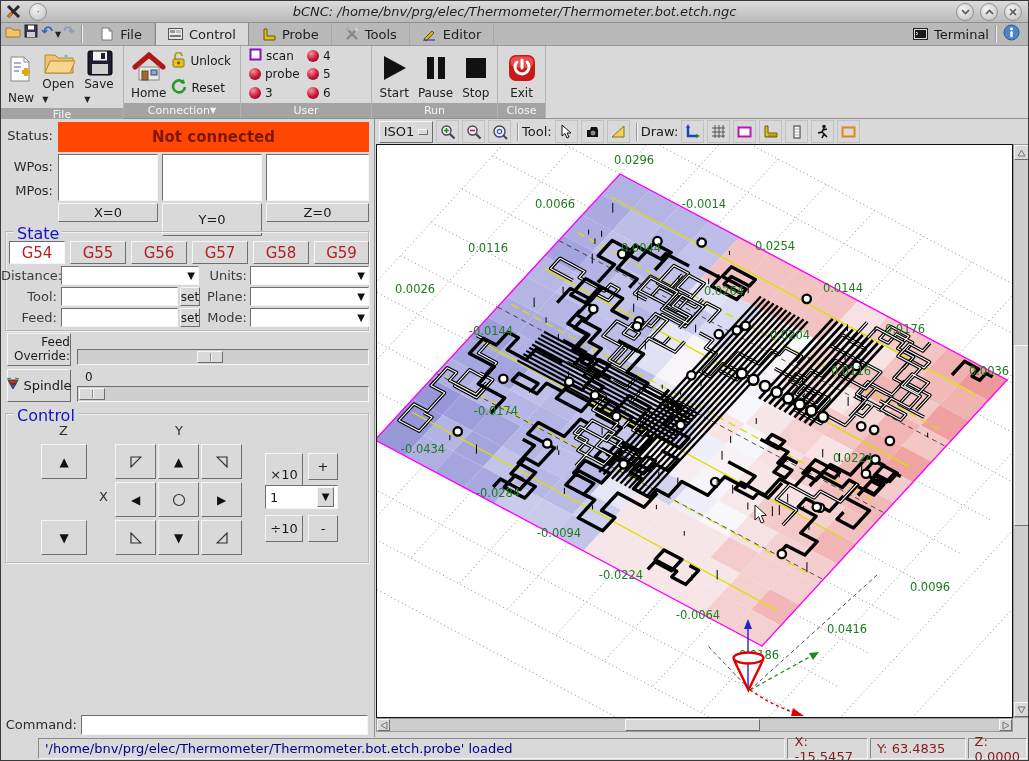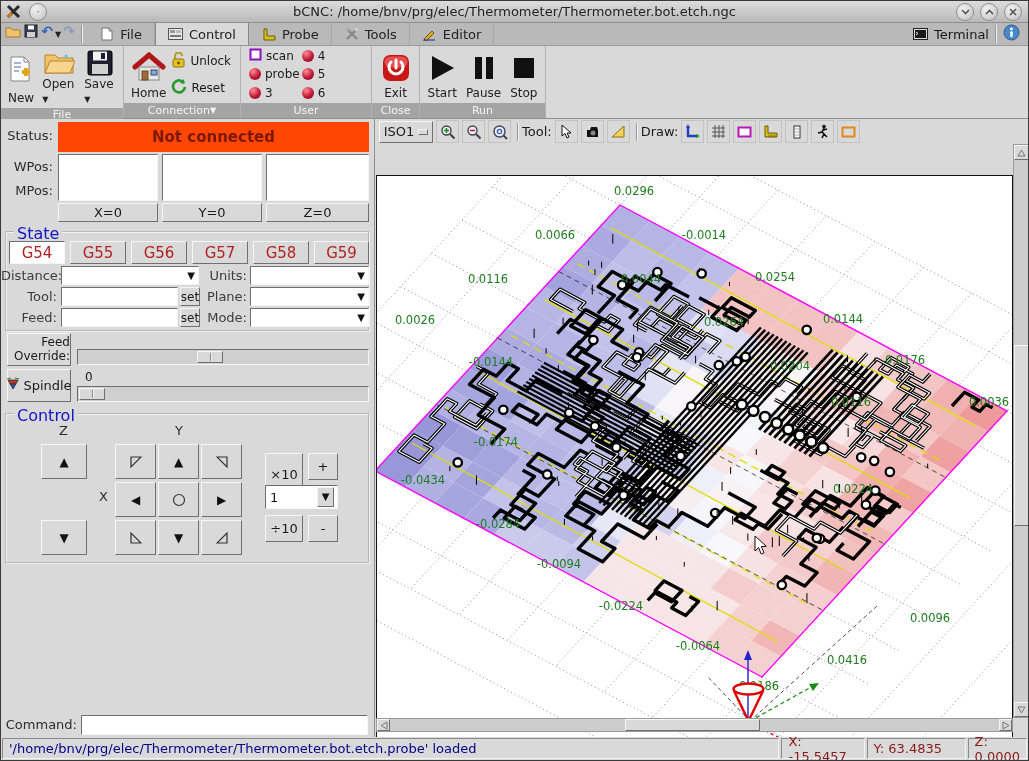--- a/index.html
+++ b/index.html
@@ -10,21 +10,21 @@
   
   .raised{background:#d9d9d9;border:1px solid;border-color:#f6f6f6 #6f6f6f #6f6f6f #f6f6f6;}
   .sunken{background:#fff;border:1px solid;border-color:#6f6f6f #f6f6f6 #f6f6f6 #6f6f6f;}
   .btn{display:flex;align-items:center;justify-content:center;cursor:default;user-select:none;}
   .combo{background:#fff;border:1px solid;border-color:#6f6f6f #f6f6f6 #f6f6f6 #6f6f6f;display:flex;align-items:center;}
   .combo .arrow{margin-left:auto;margin-right:3px;font-size:10px;color:#111;}
   .groove{border-left:1px solid #9a9a9a;border-right:1px solid #f2f2f2;width:0;height:18px;}
   
   .titlebar{left:0;top:0;width:100%;height:22px;background:linear-gradient(#dcdcdc,#b9b9b9);
     border-bottom:1px solid #8f8f8f;display:flex;align-items:center;}
-  .title-text{position:absolute;left:0;right:0;text-align:center;font-size:13px;color:#222;}
+  .title-text{position:absolute;left:0;right:0;text-align:center;font-size:13px;color:#222;font-style:italic;}
   .tb-circle{width:16px;height:16px;border-radius:50%;background:radial-gradient(circle at 35% 30%,#f2f2f2,#c2c2c2);
     border:1px solid #909090;display:flex;align-items:center;justify-content:center;font-size:10px;color:#555;}
   
   .menurow{left:0;top:22px;width:100%;height:23px;background:#b9b9b9;border-bottom:1px solid #9a9a9a;
     display:flex;align-items:stretch;}
   .tab{display:flex;align-items:center;gap:5px;padding:0 12px;font-size:13px;color:#222;border-right:1px solid #a6a6a6;}
   .tab.active{background:#d9d9d9;border-right:1px solid #8a8a8a;border-left:1px solid #8a8a8a;}
   .mini-ic{display:inline-flex;width:16px;height:16px;align-items:center;justify-content:center;}
   
   .ribbon{left:0;top:45px;width:100%;height:73px;background:#d9d9d9;border-bottom:1px solid #8f8f8f;display:flex;}
@@ -44,28 +44,28 @@
   .legend{position:absolute;top:-8px;left:8px;background:#d9d9d9;padding:0 3px;color:#1414c8;font-size:16px;}
   .gbtn{font-size:15px;color:#b22222;display:flex;align-items:center;justify-content:center;}
   .rowlbl{font-size:13px;color:#3c3c3c;text-align:right;}
   .slider-track{background:#cfcfcf;border:1px solid;border-color:#6f6f6f #f6f6f6 #f6f6f6 #6f6f6f;}
   .slider-handle{background:#d9d9d9;border:1px solid;border-color:#f6f6f6 #6f6f6f #6f6f6f #f6f6f6;}
   .slider-handle:after{content:"";position:absolute;left:50%;top:1px;bottom:1px;width:0;border-left:1px solid #8a8a8a;border-right:1px solid #f4f4f4;}
   .jog{font-size:12px;color:#111;}
   
   .canvasbar{left:375px;top:118px;width:654px;height:25px;background:#d9d9d9;display:flex;align-items:center;gap:3px;padding:0 3px;box-sizing:border-box;}
   .flatbtn{width:21px;height:21px;display:flex;align-items:center;justify-content:center;background:#d9d9d9;border:1px solid #c2c2c2;}
-  .canvas-wrap{left:375px;top:143px;width:637px;height:574px;background:#fff;border:1px solid #111;margin-top:31px;}
+  .canvas-wrap{left:375px;top:143px;width:637px;height:574px;background:#fff;border:1px solid #111;}
   .sb{background:#cdcdcd;border:1px solid #9a9a9a;}
   .sb-thumb{background:#d9d9d9;border:1px solid;border-color:#f6f6f6 #6f6f6f #6f6f6f #f6f6f6;}
   .sb-arrow{display:flex;align-items:center;justify-content:center;background:#d9d9d9;border:1px solid;border-color:#f6f6f6 #6f6f6f #6f6f6f #f6f6f6;}
   
   .statusbar{left:0;top:736px;width:100%;height:23px;background:#d9d9d9;display:flex;gap:2px;padding:1px 1px;box-sizing:border-box;}
   .sb-cell{border:1px solid;border-color:#8a8a8a #f2f2f2 #f2f2f2 #8a8a8a;display:flex;align-items:center;padding:0 6px;font-size:13px;}
-  .msg{color:#00008b;}
+  .msg{color:#00008b;margin-left:36px;}
   .coord{color:#8b1a1a;}
 </style>
 </head>
 <body>
 
 <div class="window">
 
   <div class="ab titlebar">
     <span class="title-text">bCNC: /home/bnv/prg/elec/Thermometer/Thermometer.bot.etch.ngc</span>
     <span class="mini-ic" style="margin-left:4px">
@@ -248,21 +248,21 @@
           </div>
         </div>
       </div>
       <div class="rgroup-label">
           <span>Connection</span>
           <span class="caret" style="color:#f4f4f4"> ▼</span>
         </div>
     </div>
 
     <div class="rgroup" style="width:130px">
-      <div class="rgroup-items" style="display:grid;grid-template-columns:1fr 1fr 1fr 1fr;grid-auto-flow:column;grid-template-rows:repeat(3,1fr);padding:2px 8px;">
+      <div class="rgroup-items" style="display:grid;grid-template-columns:1fr 1fr;grid-auto-flow:column;grid-template-rows:repeat(3,1fr);padding:2px 8px;">
         <div class="rsmall">
           <span><svg width="13" height="13">
                 <rect x="1.5" y="1.5" width="10" height="10" fill="#fff" stroke="#8a10c0" stroke-width="2"></rect>
               </svg></span>
           <span>scan</span>
         </div>
         <div class="rsmall">
             <span class="sphere"></span>
             <span>probe</span>
           </div>
@@ -277,37 +277,20 @@
         <div class="rsmall">
             <span class="sphere"></span>
             <span>5</span>
           </div>
         <div class="rsmall">
             <span class="sphere"></span>
             <span>6</span>
           </div>
       </div>
       <div class="rgroup-label">User</div>
-    </div>
-
-    <div class="rgroup" style="width:47px">
-      <div class="rgroup-items" style="justify-content:center;">
-        <div class="ritem">
-          <span class="ric">
-            <svg width="30" height="30">
-                <rect x="2" y="2" width="26" height="26" rx="7" fill="#c81818"></rect>
-                <rect x="3.5" y="3.5" width="23" height="11" rx="6" fill="#e85050"></rect>
-                <path d="M15 7 L15 15" stroke="#fff" stroke-width="3" stroke-linecap="round"></path>
-                <path d="M10 9 A7 7 0 1 0 20 9" fill="none" stroke="#fff" stroke-width="3" stroke-linecap="round"></path>
-              </svg>
-          </span>
-          <span>Exit</span>
-        </div>
-      </div>
-      <div class="rgroup-label">Close</div>
     </div>
 
     <div class="rgroup" style="width:125px">
       <div class="rgroup-items" style="justify-content:space-around;">
         <div class="ritem">
           <span class="ric">
               <svg width="28" height="28">
                 <path d="M4 2 L26 14 L4 26 Z" fill="#111"></path>
               </svg>
             </span>
@@ -326,34 +309,51 @@
           <span class="ric">
               <svg width="24" height="24">
                 <rect x="2" y="2" width="20" height="20" fill="#111"></rect>
               </svg>
             </span>
           <span>Stop</span>
         </div>
       </div>
       <div class="rgroup-label">Run</div>
     </div>
+
+    <div class="rgroup" style="width:47px">
+      <div class="rgroup-items" style="justify-content:center;">
+        <div class="ritem">
+          <span class="ric">
+            <svg width="30" height="30">
+                <rect x="2" y="2" width="26" height="26" rx="7" fill="#c81818"></rect>
+                <rect x="3.5" y="3.5" width="23" height="11" rx="6" fill="#e85050"></rect>
+                <path d="M15 7 L15 15" stroke="#fff" stroke-width="3" stroke-linecap="round"></path>
+                <path d="M10 9 A7 7 0 1 0 20 9" fill="none" stroke="#fff" stroke-width="3" stroke-linecap="round"></path>
+              </svg>
+          </span>
+          <span>Exit</span>
+        </div>
+      </div>
+      <div class="rgroup-label">Close</div>
+    </div>
     <div style="flex:1"></div>
   </div>
 
   <div class="ab leftpanel">
 
     <div class="ab lbl" style="left:0;top:9px;width:52px;text-align:right">Status:</div>
     <div class="ab banner" style="left:57px;top:3px;width:311px;height:30px">Not connected</div>
     <div class="ab lbl" style="left:0;top:40px;width:52px;text-align:right">WPos:</div>
     <div class="ab lbl" style="left:0;top:64px;width:52px;text-align:right">MPos:</div>
     <div class="ab sunken" style="left:57px;top:35px;width:100px;height:47px"></div>
     <div class="ab sunken" style="left:161px;top:35px;width:100px;height:47px"></div>
     <div class="ab sunken" style="left:265px;top:35px;width:103px;height:47px"></div>
     <div class="ab raised btn" style="left:57px;top:84px;width:100px;height:19px">X=0</div>
-    <div class="ab raised btn" style="left:161px;top:84px;width:100px;height:19px">Y=0</div>
+    <div class="ab raised btn" style="left:161px;top:84px;width:100px;height:33px">Y=0</div>
     <div class="ab raised btn" style="left:265px;top:84px;width:103px;height:19px">Z=0</div>
 
     <div class="ab framebox" style="left:4px;top:112px;width:364px;height:100px">
       <span class="legend">State</span>
     </div>
     <div class="ab btn gbtn sunken" style="left:8px;top:122px;width:56px;height:23px;background:#fff">G54</div>
     <div class="ab btn gbtn raised" style="left:69px;top:122px;width:56px;height:23px">G55</div>
     <div class="ab btn gbtn raised" style="left:130px;top:122px;width:56px;height:23px">G56</div>
     <div class="ab btn gbtn raised" style="left:191px;top:122px;width:56px;height:23px">G57</div>
     <div class="ab btn gbtn raised" style="left:252px;top:122px;width:56px;height:23px">G58</div>

